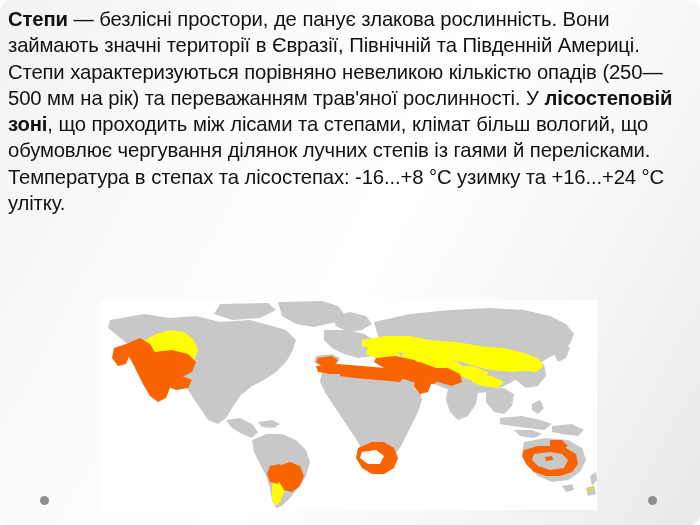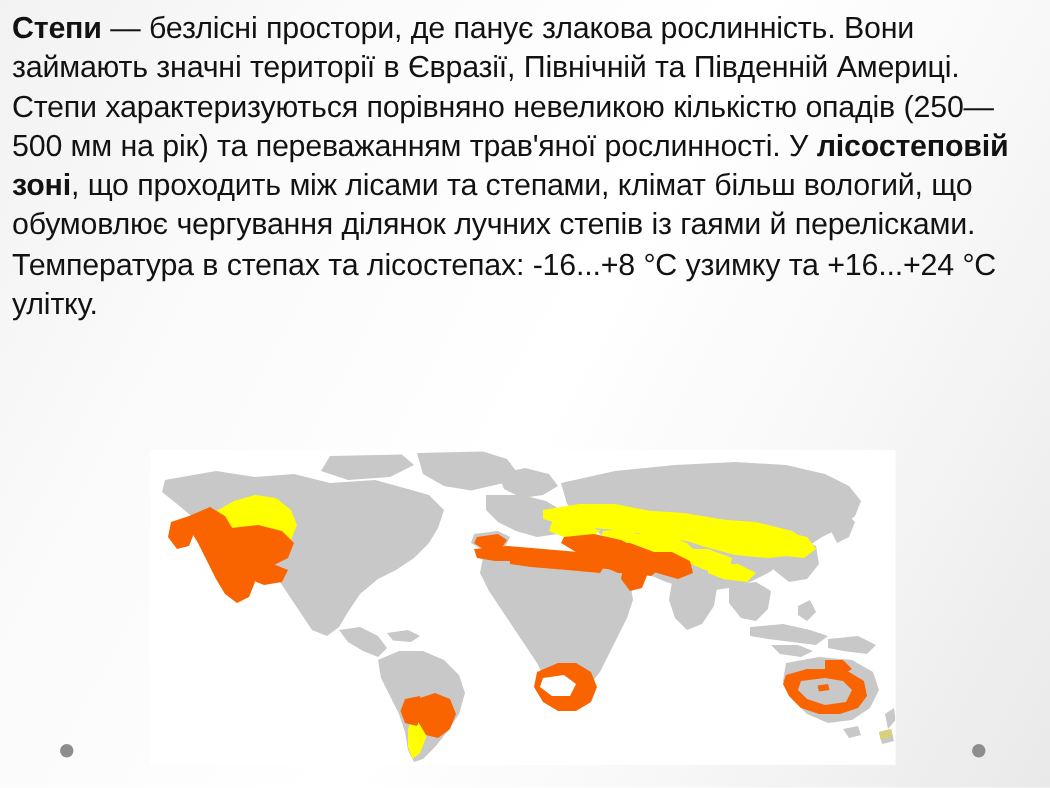--- a/index.html
+++ b/index.html
@@ -11,20 +11,21 @@
     height: 525px;
     overflow: hidden;
     font-family: "Liberation Sans", sans-serif;
   }
   .slide {
     position: relative;
     width: 700px;
     height: 525px;
     background: linear-gradient(118deg, #f2f2f2 0%, #fbfbfb 26%, #ffffff 52%, #f7f7f7 74%, #e9e9e9 100%);
     overflow: hidden;
+    border-radius: 11px;
   }
   .body-text {
     position: absolute;
     left: 8px;
     top: 6px;
     width: 686px;
     font-size: 20.3px;
     line-height: 26.3px;
     color: #121212;
     letter-spacing: -0.15px;

